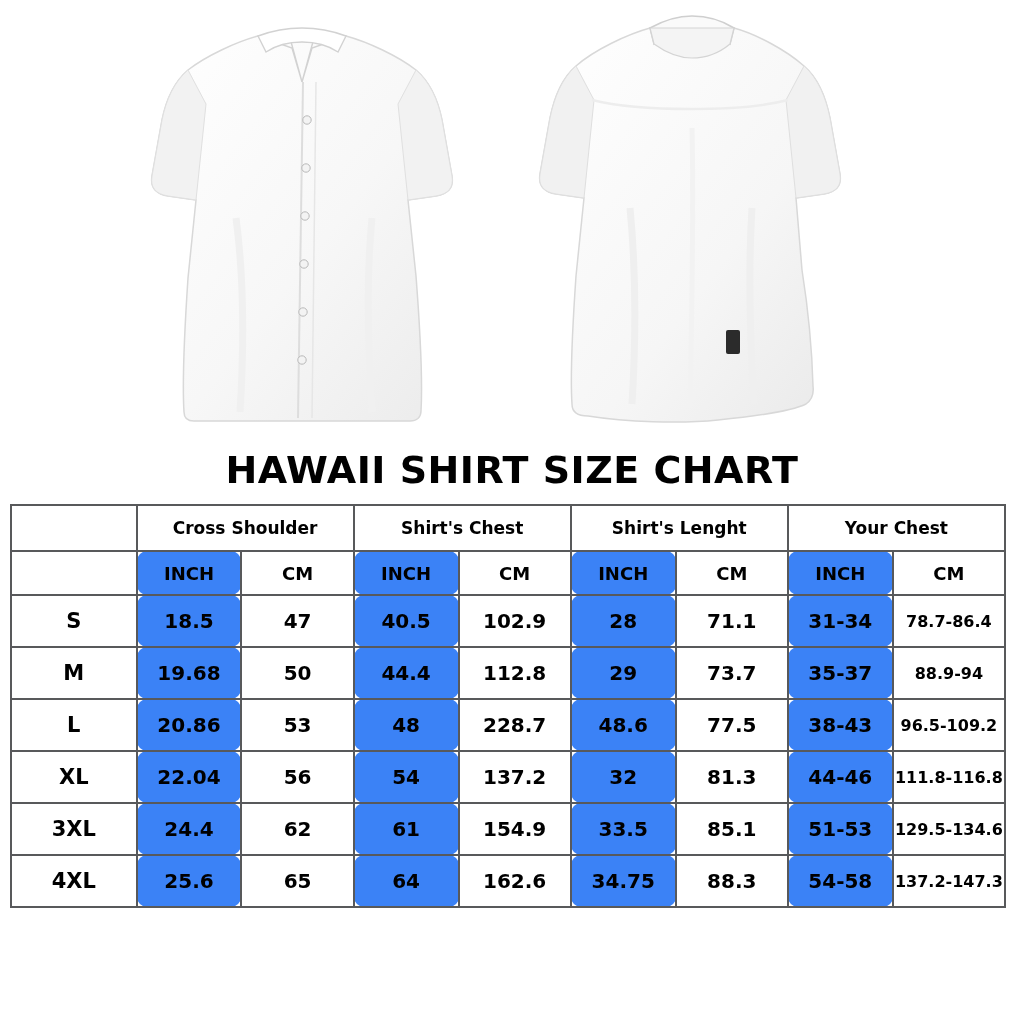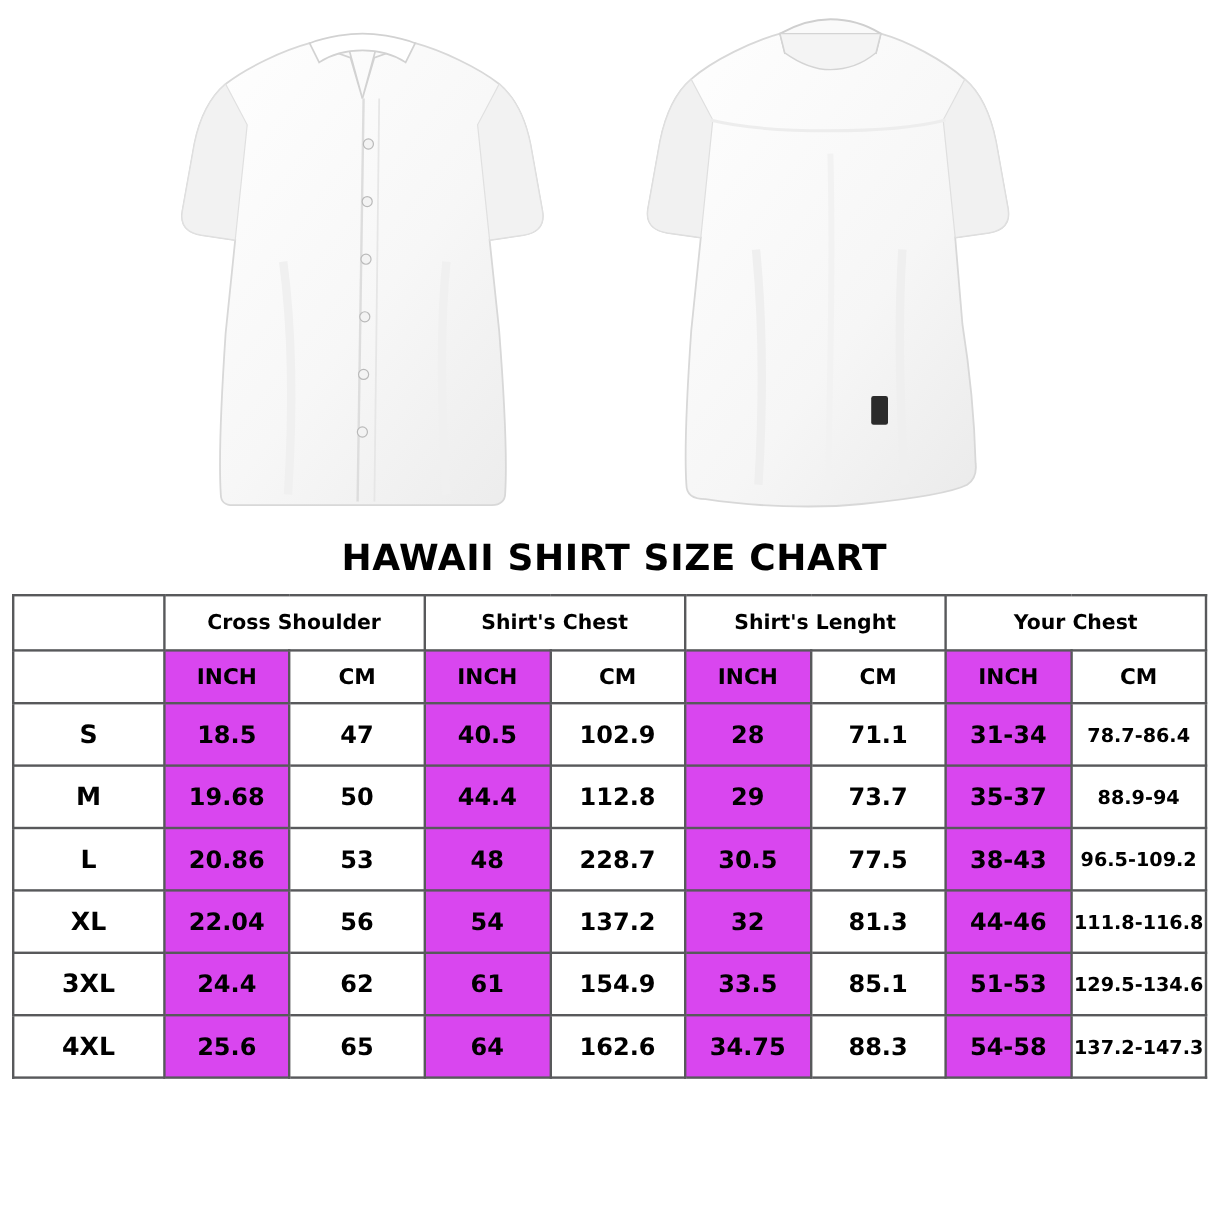--- a/index.html
+++ b/index.html
@@ -30,21 +30,21 @@
   .shirt {
     position: absolute;
     top: 8px;
   }
   .shirt-front { left: 140px; }
   .shirt-back  { left: 530px; }
 
   
   .chart-title {
     text-align: center;
-    font-size: 30px;
+    font-size: 38px;
     font-weight: bold;
     letter-spacing: 0.5px;
     margin: 0 0 12px 0;
     font-family: "DejaVu Sans", sans-serif;
   }
 
   
   .table-wrap {
     padding: 0 10px;
   }
@@ -76,21 +76,22 @@
     font-size: 18px;
   }
   tbody tr td {
     height: 48px;
     font-size: 20px;
   }
   td.size-label {
     font-size: 21px;
   }
   .hl {
-    background: #d946ef;
+    background: #3b82f6;
+    border-radius: 10px;
   }
   td.cm-narrow {
     font-size: 16px;
   }
   tr.group-row th.blank-corner {
     border-top: 2px solid #58595b;
     border-left: 2px solid #58595b;
   }
 </style>
 </head>
@@ -225,21 +226,21 @@
           <td>73.7</td>
           <td class="hl">35-37</td>
           <td class="cm-narrow">88.9-94</td>
         </tr>
         <tr>
           <td class="size-label">L</td>
           <td class="hl">20.86</td>
           <td>53</td>
           <td class="hl">48</td>
           <td>228.7</td>
-          <td class="hl">30.5</td>
+          <td class="hl">48.6</td>
           <td>77.5</td>
           <td class="hl">38-43</td>
           <td class="cm-narrow">96.5-109.2</td>
         </tr>
         <tr>
           <td class="size-label">XL</td>
           <td class="hl">22.04</td>
           <td>56</td>
           <td class="hl">54</td>
           <td>137.2</td>

